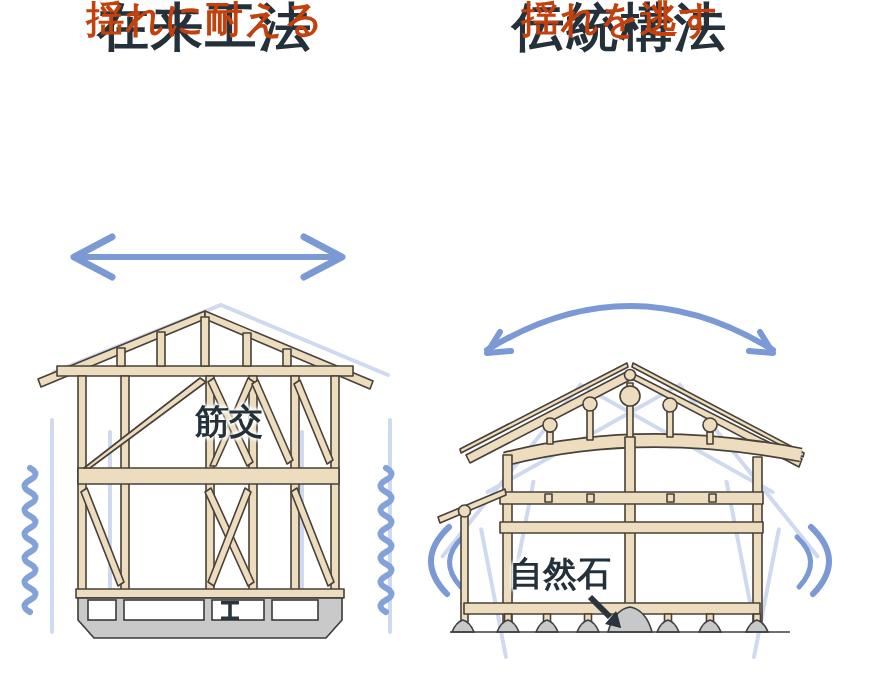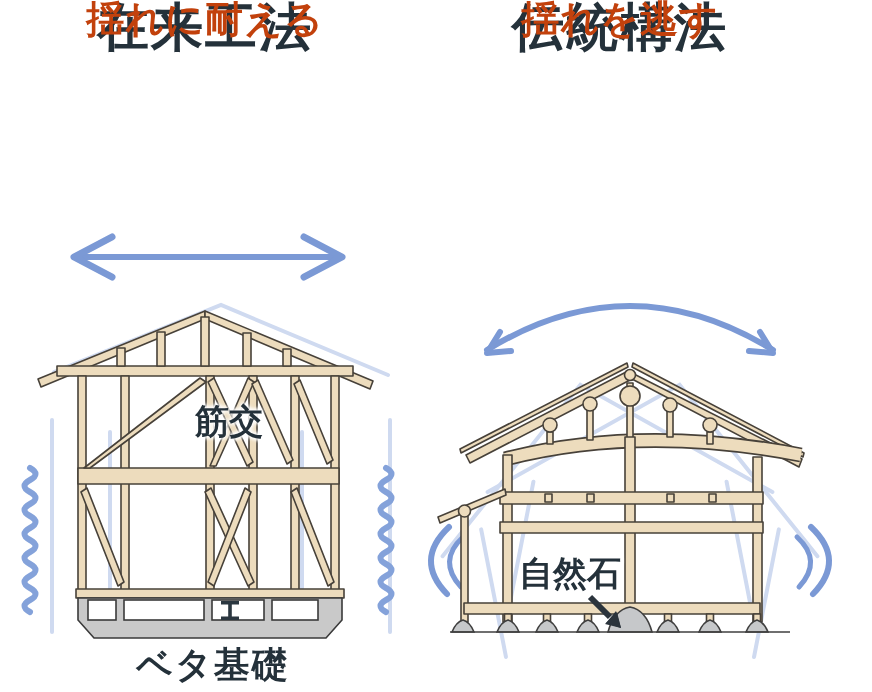--- a/index.html
+++ b/index.html
@@ -191,18 +191,17 @@
 </svg>
 
 <div class="label title" style="left:0;top:76;width:410px;">在来工法</div>
 <div class="label subtitle" style="left:0;top:146;width:410px;">揺れに耐える</div>
 
 <div class="label title" style="left:420px;top:76;width:400px;">伝統構法</div>
 <div class="label small-label" style="left:164px;top:404px;width:130px;">筋交</div>
 
 <div class="label subtitle" style="left:420px;top:146;width:400px;">揺れを逃す</div>
 
-<div class="label caption" style="left:63px;top:646px;width:300px;">ベタ基礎</div>
-
-<div class="label small-label" style="left:490px;top:556px;width:160px;">自然石</div>
+
+<div class="label small-label" style="left:480px;top:556px;width:160px;">自然石</div>
 
 
 </div>
 
 </body></html>

